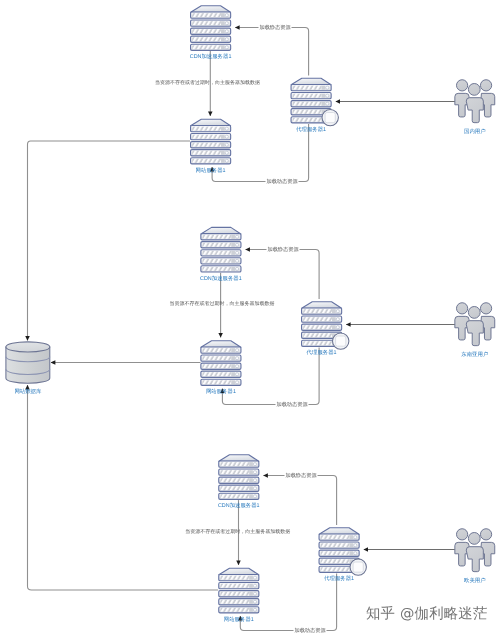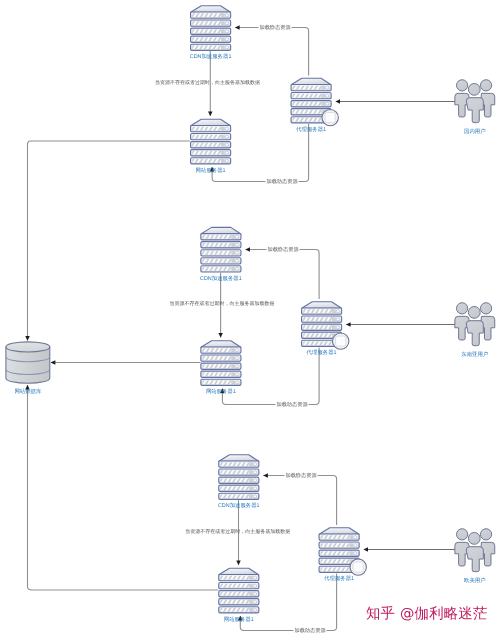--- a/index.html
+++ b/index.html
@@ -3,21 +3,21 @@
 html,body{margin:0;padding:0;background:#fff;}
 *{-webkit-font-smoothing:antialiased;-moz-osx-font-smoothing:grayscale;text-rendering:geometricPrecision;}
 body{width:500px;height:640px;position:relative;overflow:hidden;font-family:"Liberation Sans","DejaVu Sans",sans-serif;}
 #stage{position:absolute;inset:0;width:500px;height:640px;}
 svg{display:block;}
 text.nlbl{fill:#2678bd;font-size:5.4px;text-anchor:middle;font-family:"Liberation Sans",sans-serif;}
 text.elbl{fill:#555;font-size:5.2px;text-anchor:middle;font-family:"Liberation Sans",sans-serif;}
 text.mlbl{font-size:5.0px;}
 .wm{position:absolute;white-space:nowrap;pointer-events:none;}
 #wm-url{left:143px;top:598px;font-size:28.7px;color:#bdeec6;font-family:"DejaVu Sans",sans-serif;}
-#wm-author{left:366px;top:605px;font-size:14.4px;color:#be185d;font-family:"DejaVu Sans",sans-serif;letter-spacing:0.2px;}
+#wm-author{left:366px;top:605px;font-size:14.4px;color:#737373;font-family:"DejaVu Sans",sans-serif;letter-spacing:0.2px;}
 </style></head><body>
 
 <div id="stage">
 <svg width="500" height="640" viewBox="0 0 500 640" xmlns="http://www.w3.org/2000/svg">
 <defs>
 <linearGradient id="gSlab" x1="0" y1="0" x2="0" y2="1">
 <stop offset="0%" stop-color="#f6f7f9"></stop>
           <stop offset="45%" stop-color="#eceef1"></stop>
           <stop offset="100%" stop-color="#d7dae0"></stop>
 </linearGradient>

